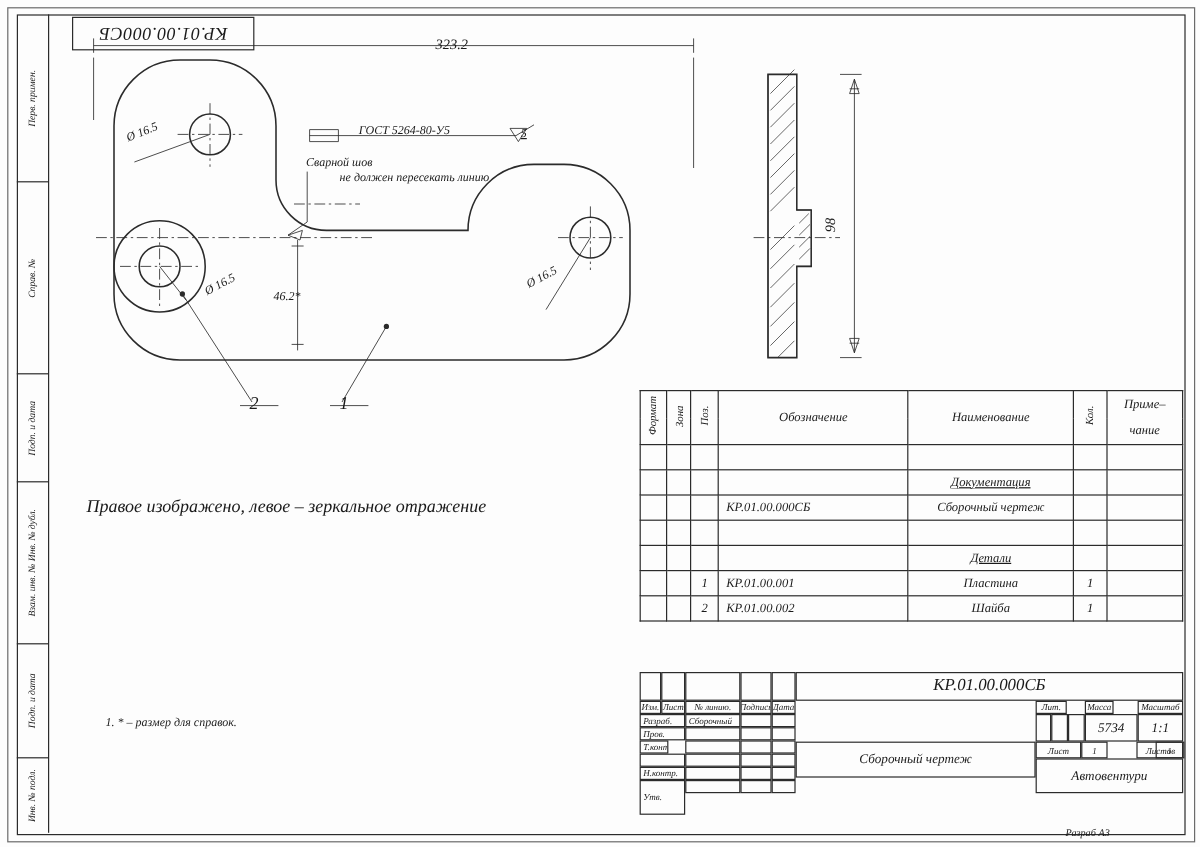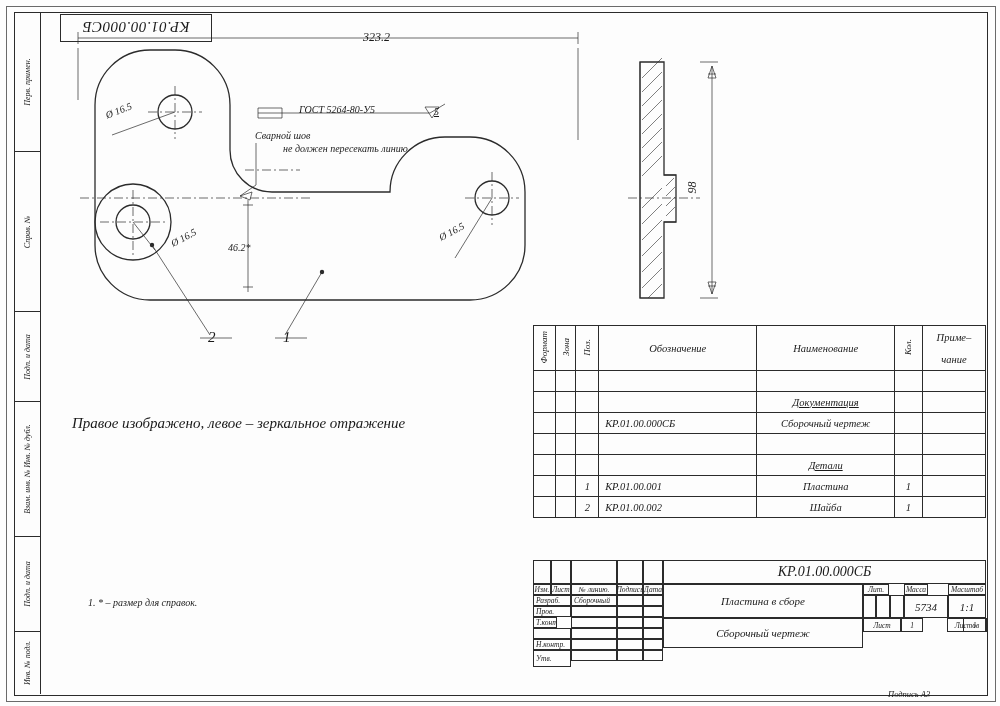--- a/index.html
+++ b/index.html
@@ -304,39 +304,39 @@
     <div class="cell" style="left:0;top:68px;width:38px;height:11px;"></div>
     <div class="cell" style="left:38px;top:68px;width:46px;height:11px;"></div>
     <div class="cell" style="left:84px;top:68px;width:26px;height:11px;"></div>
     <div class="cell" style="left:110px;top:68px;width:20px;height:11px;"></div>
 
     <div class="cell l" style="left:0;top:79px;width:38px;height:11px;font-style:italic;">Н.контр.</div>
     <div class="cell" style="left:38px;top:79px;width:46px;height:11px;"></div>
     <div class="cell" style="left:84px;top:79px;width:26px;height:11px;"></div>
     <div class="cell" style="left:110px;top:79px;width:20px;height:11px;"></div>
 
-    <div class="cell l" style="left:0;top:90px;width:38px;height:17px;">Утв.</div>
+    <div class="cell l" style="left:0;top:90px;width:38px;height:29px;">Утв.</div>
     <div class="cell" style="left:38px;top:90px;width:46px;height:11px;"></div>
     <div class="cell" style="left:84px;top:90px;width:26px;height:11px;"></div>
     <div class="cell" style="left:110px;top:90px;width:20px;height:11px;"></div>
 
-    <div class="cell mid" style="left:130px;top:24px;width:200px;height:34px;">Пластина в сборе</div>
     <div class="cell mid" style="left:130px;top:58px;width:200px;height:30px;">Сборочный чертеж</div>
 
     <div class="cell" style="left:330px;top:24px;width:26px;height:11px;">Лит.</div>
     <div class="cell" style="left:371px;top:24px;width:24px;height:11px;">Масса</div>
     <div class="cell" style="left:415px;top:24px;width:38px;height:11px;">Масштаб</div>
 
     <div class="cell" style="left:330px;top:35px;width:13px;height:23px;"></div>
     <div class="cell" style="left:343px;top:35px;width:14px;height:23px;"></div>
     <div class="cell" style="left:357px;top:35px;width:14px;height:23px;"></div>
     <div class="cell mid" style="left:371px;top:35px;width:44px;height:23px;">5734</div>
     <div class="cell mid" style="left:415px;top:35px;width:38px;height:23px;">1:1</div>
 
     <div class="cell" style="left:330px;top:58px;width:38px;height:14px;">Лист</div>
     <div class="cell" style="left:368px;top:58px;width:22px;height:14px;">1</div>
     <div class="cell" style="left:390px;top:58px;width:40px;height:14px;margin-left:24px;">Листов</div>
     <div class="cell" style="left:430px;top:58px;width:23px;height:14px;">1</div>
 
+    <div class="cell mid" style="left:330px;top:72px;width:123px;height:29px;">Автовентури</div>
   </div>
 
-  <div class="txt xs" style="left:888px;top:689px;">Подпись  А3</div>
+  <div class="txt xs" style="left:888px;top:689px;">Разраб  А3</div>
 </div>
 
 </body></html>

